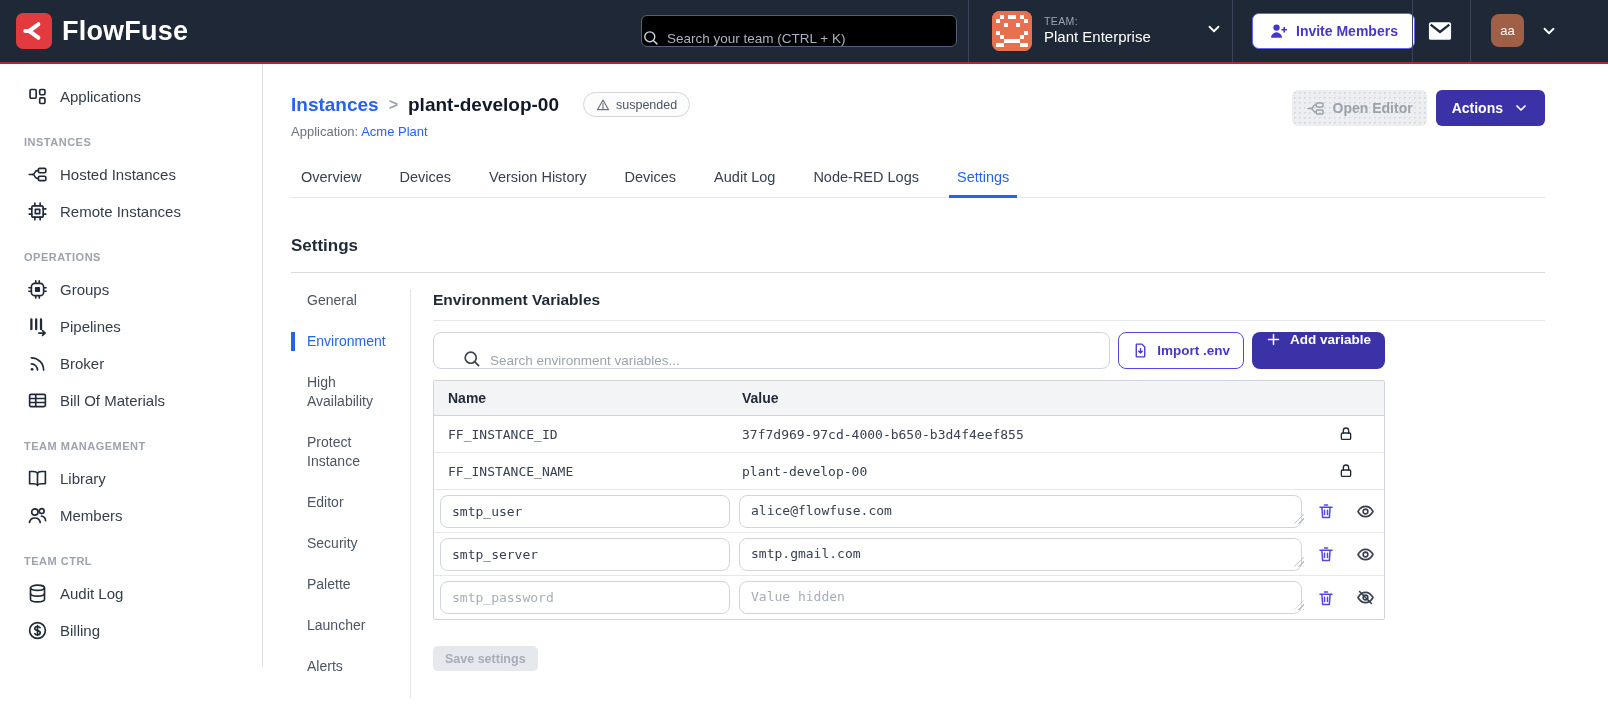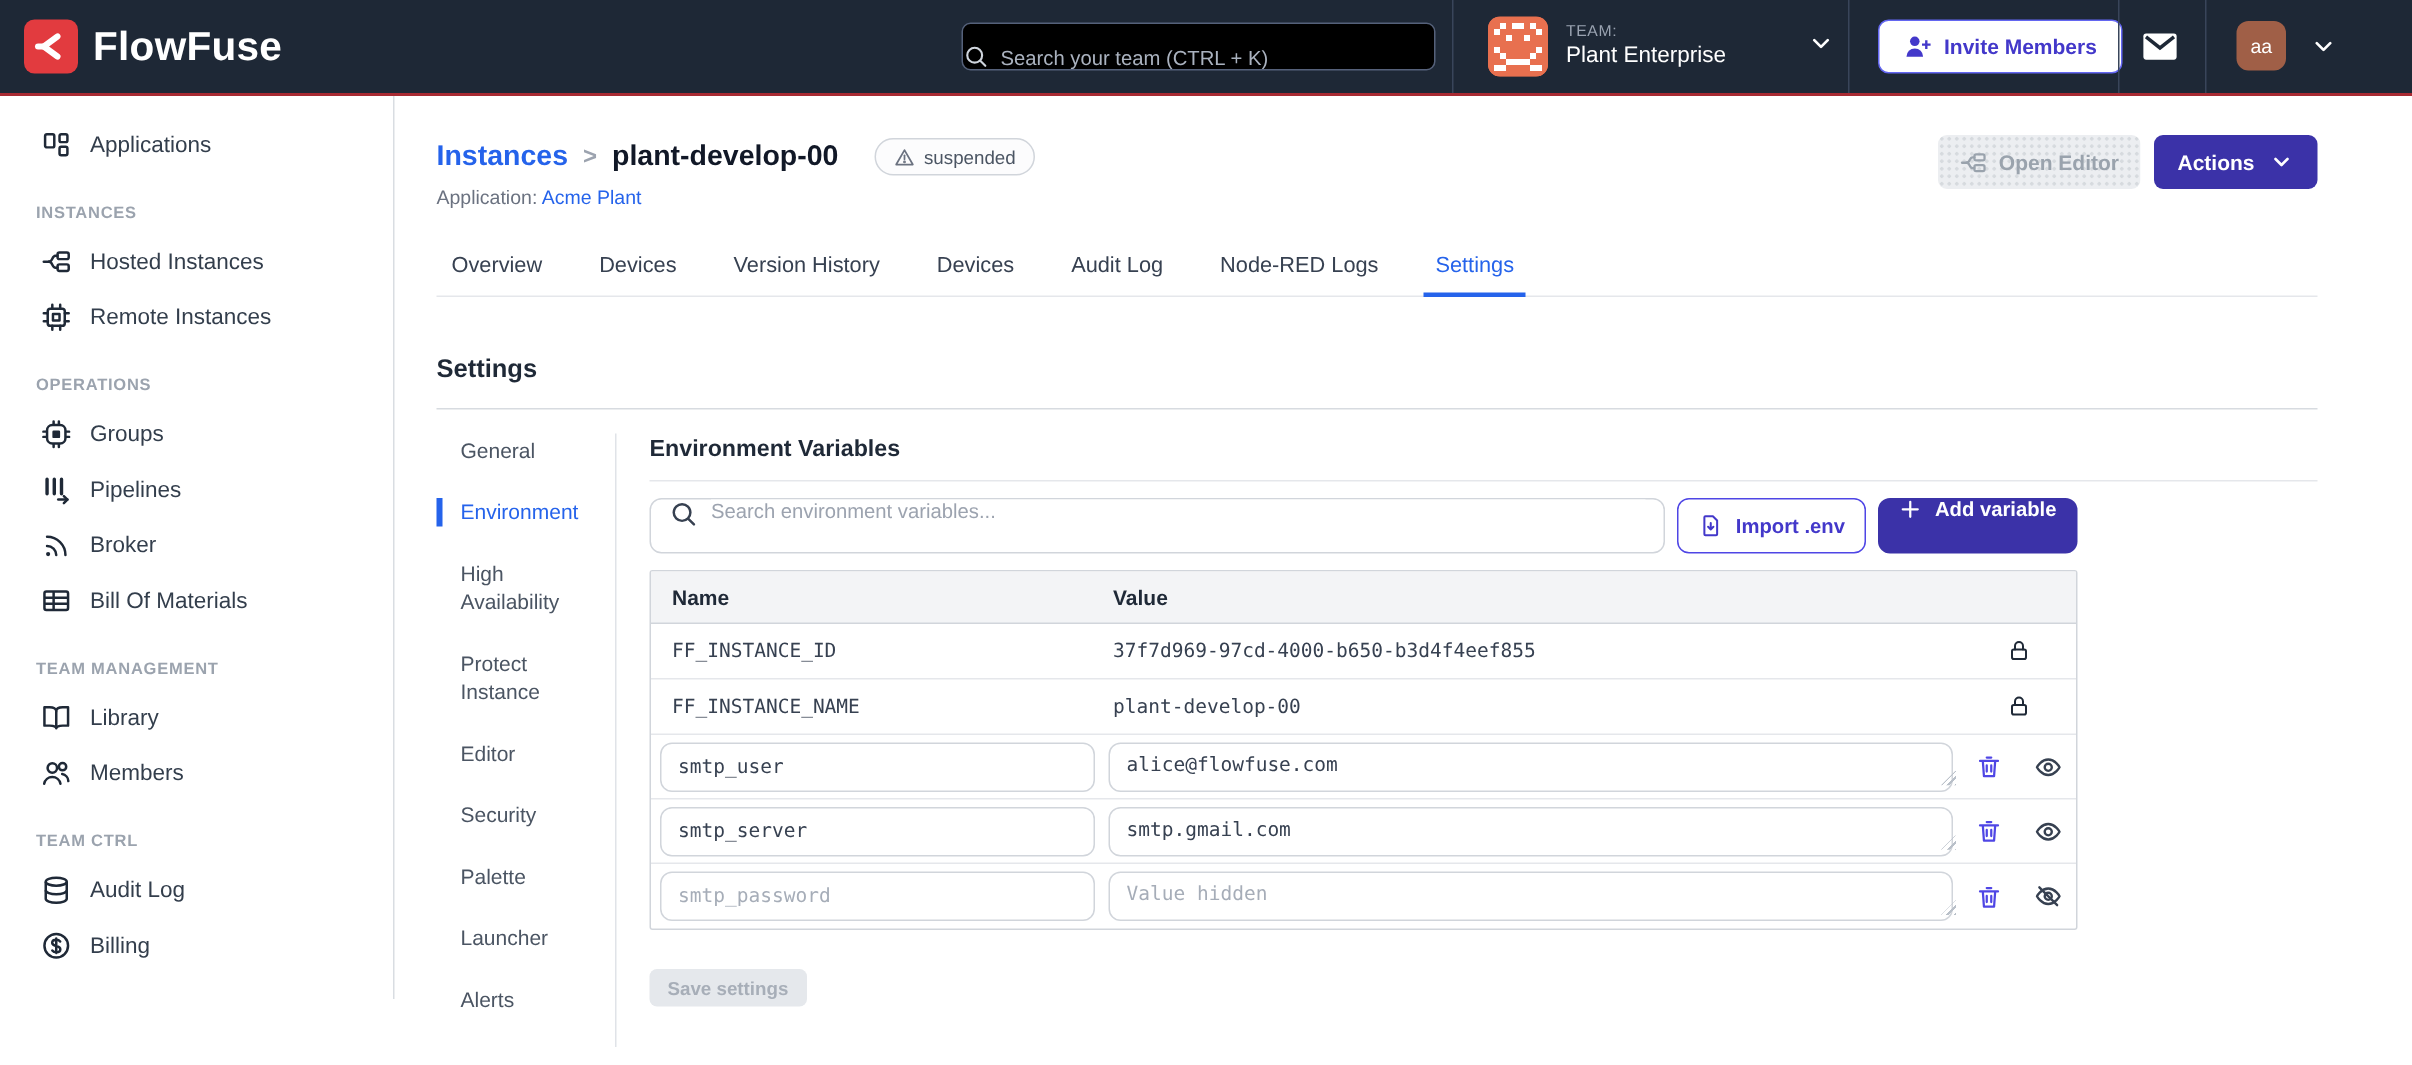--- a/index.html
+++ b/index.html
@@ -72,21 +72,21 @@
   .subnav { width:120px; flex:none; border-right:1px solid #e0e3e8; padding-top:2px; min-height:392px; }
   .subnav-item { font-size:14px; color:#4b5563; line-height:19px; padding:0 6px 0 12px; margin-bottom:22px;
                  border-left:4px solid transparent; cursor:pointer; }
   .subnav-item.active { color:#2563eb; border-left-color:#2563eb; }
 
   .panel { flex:1; padding-left:22px; }
   .panel-title { font-size:15.5px; font-weight:700; color:#1f2937; padding-top:2px; }
   .panel-rule { margin-top:11px; border-top:1px solid #e5e7eb; }
   .controls { display:flex; gap:8px; margin-top:11px; width:952px; }
   .env-search { flex:1; height:37px; border:1px solid #d1d5db; border-radius:8px; background:#fff;
-                display:flex; align-items:flex-start; gap:9px; padding:0 12px; }
+                display:flex; align-items:flex-end; gap:9px; padding:0 28px; }
   .env-search input { flex:1; border:none; outline:none; font-size:13.5px; color:#374151; }
   .env-search input::placeholder { color:#9ca3af; }
   .btn-outline { height:37px; padding:0 13px; background:#fff; border:1.5px solid #4f46e5; border-radius:8px;
                  color:#4338ca; font-weight:700; font-size:13.5px; display:flex; align-items:center; gap:8px; cursor:pointer; }
   .btn-add { height:37px; padding:0 14px; background:#3b32a8; border:none; border-radius:8px;
              color:#fff; font-weight:700; font-size:13.5px; display:flex; align-items:flex-start; gap:9px; cursor:pointer; }
 
   
   .env-table { width:952px; margin-top:11px; border:1px solid #d1d5db; border-radius:2px; }
   .t-head { display:flex; height:35px; align-items:center; background:#f3f4f6; border-bottom:1px solid #d1d5db; }

